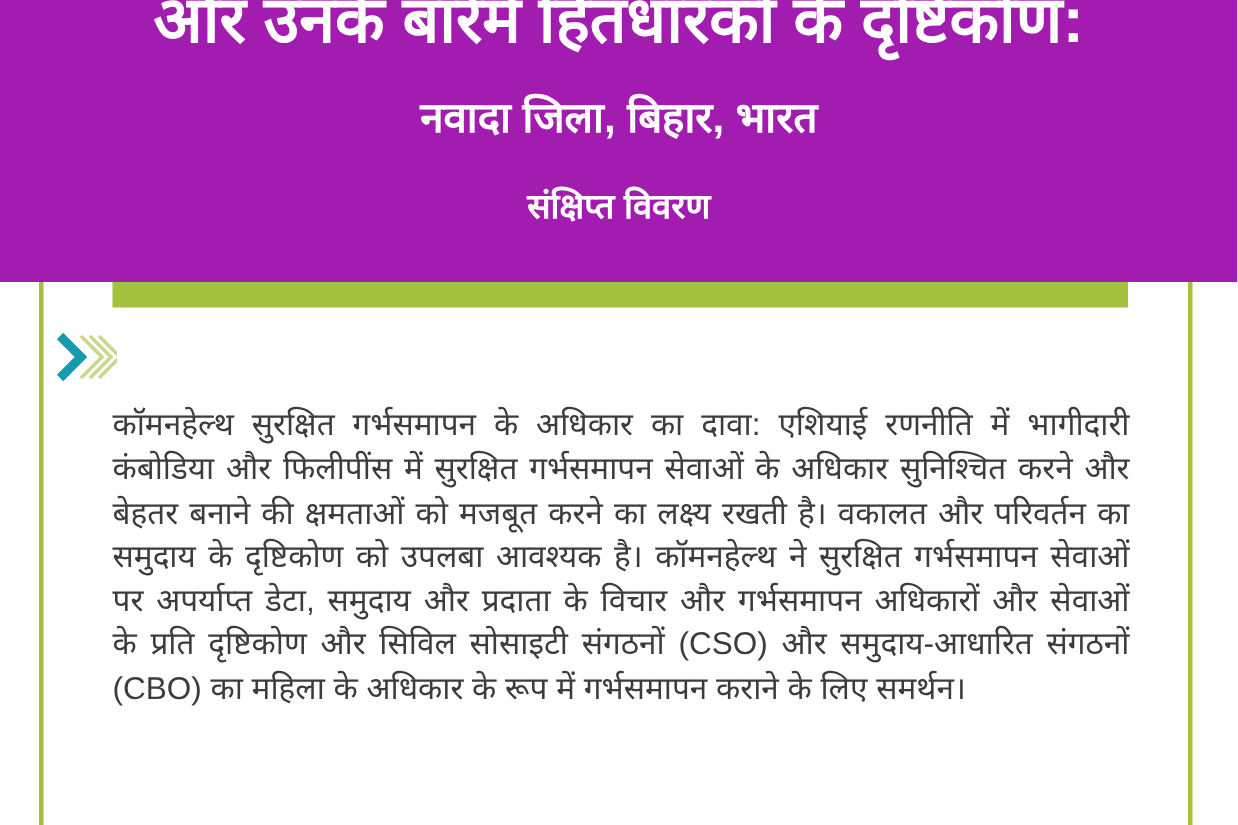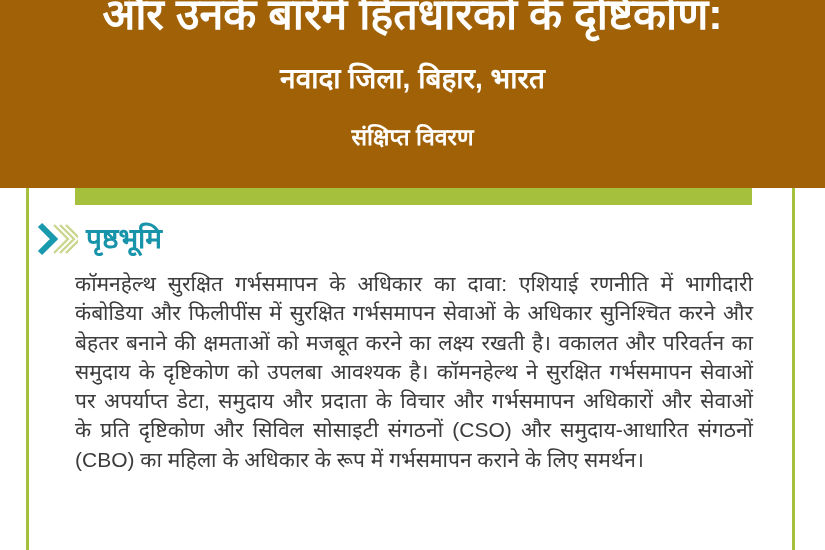--- a/index.html
+++ b/index.html
@@ -12,21 +12,21 @@
     width: 825px;
     height: 550px;
     background: #ffffff;
     overflow: hidden;
   }
   
   .hero {
     position: absolute;
     left: 0; top: 0;
     width: 825px; height: 188px;
-    background: #a16207;
+    background: #a21caf;
     color: #ffffff;
     text-align: center;
     overflow: hidden;
   }
   .hero-line1 {
     position: absolute;
     left: 0; right: 0;
     top: -15px;
     font-size: 43px;
     font-weight: 700;
@@ -115,21 +115,20 @@
   <div class="rule rule-left"></div>
   <div class="rule rule-right"></div>
 
   <div class="section-head">
     <svg class="chev" width="42" height="38" viewBox="0 0 42 38" aria-hidden="true">
       <path d="M4 5 L18 19 L4 33" fill="none" stroke="#1899AE" stroke-width="6"></path>
       <path d="M18 5 L32 19 L18 33" fill="none" stroke="#CBD68F" stroke-width="2.4"></path>
       <path d="M24 5 L38 19 L24 33" fill="none" stroke="#CBD68F" stroke-width="2.4"></path>
       <path d="M30 5 L44 19 L30 33" fill="none" stroke="#CBD68F" stroke-width="2.4"></path>
     </svg>
-    <h2>पृष्ठभूमि</h2>
   </div>
 
   <div class="body-text" id="bodyText">
       <div class="body-line">कॉमनहेल्थ सुरक्षित गर्भसमापन के अधिकार का दावा: एशियाई रणनीति में  भागीदारी</div>
       <div class="body-line">कंबोडिया और फिलीपींस में सुरक्षित गर्भसमापन सेवाओं के अधिकार सुनिश्चित करने और</div>
       <div class="body-line">बेहतर बनाने की क्षमताओं को मजबूत करने का लक्ष्य रखती है। वकालत और परिवर्तन का</div>
       <div class="body-line">समुदाय के दृष्टिकोण को उपलबा आवश्यक है। कॉमनहेल्थ ने सुरक्षित गर्भसमापन सेवाओं</div>
       <div class="body-line">पर अपर्याप्त डेटा, समुदाय और प्रदाता के विचार और गर्भसमापन अधिकारों और सेवाओं</div>
       <div class="body-line">के प्रति दृष्टिकोण और सिविल सोसाइटी संगठनों (CSO) और समुदाय-आधारित संगठनों</div>
       <div class="body-line last">(CBO) का महिला के अधिकार के रूप में गर्भसमापन कराने के लिए समर्थन।</div>

